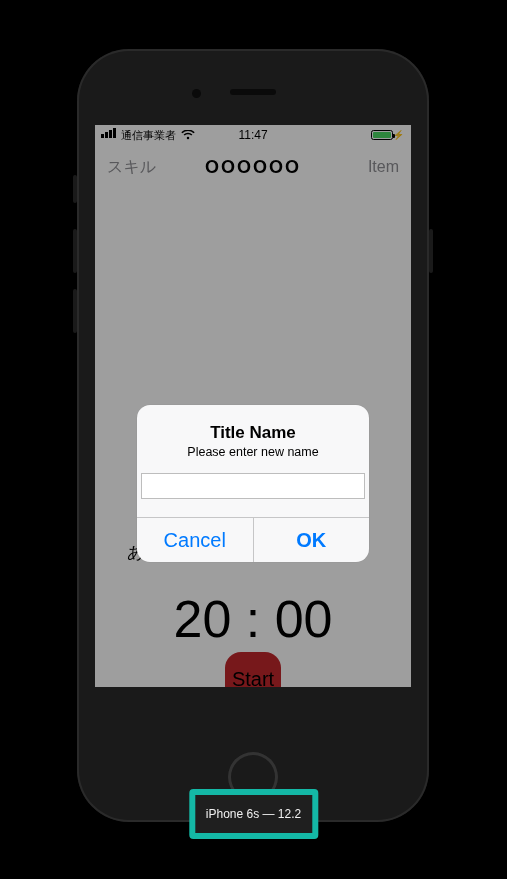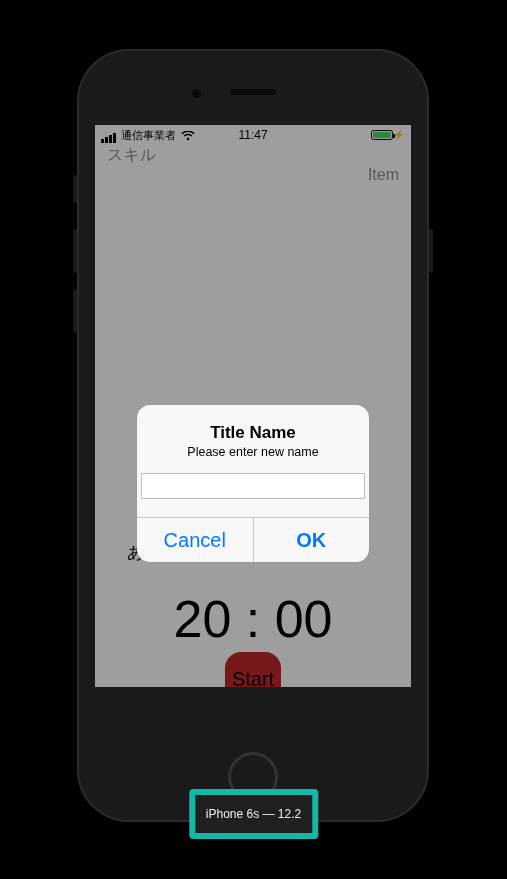--- a/index.html
+++ b/index.html
@@ -69,21 +69,21 @@
     .status {
       height: 20px;
       display: flex;
       align-items: center;
       padding: 0 6px;
       font-size: 11px;
       font-weight: 500;
       position: relative;
       z-index: 1;
     }
-    .status-left { display: flex; align-items: flex-end; gap: 2px; }
+    .status-left { display: flex; align-items: flex-start; gap: 2px; }
     .sig { display: flex; gap: 1px; align-items: flex-end; }
     .sig i { width: 3px; background: #000; display: block; }
     .sig i:nth-child(1){height:4px}
     .sig i:nth-child(2){height:6px}
     .sig i:nth-child(3){height:8px}
     .sig i:nth-child(4){height:10px}
     .carrier { font-size: 11px; margin: 0 3px; }
     .wifi-icon { font-size: 14px; line-height: 1; font-weight: bold; }
     .status-time { position: absolute; left:0; right:0; text-align: center; font-weight: 400; font-size: 12px; }
     .status-right { margin-left: auto; display: flex; align-items: center; }
@@ -97,25 +97,24 @@
     .battery::after {
       content:""; position:absolute; right:-3px; top:3px; width:2px; height:4px; background:#000; border-radius:0 1px 1px 0;
     }
     .batt-fill { background:#4cd964; width:100%; height:100%; border-radius:1px; }
     .bolt { font-size: 9px; margin-left: 1px; }
 
     
     .navbar {
       height: 44px;
       display: flex;
-      align-items: flex-start;
+      align-items: center;
       padding: 0 12px;
       position: relative;
       z-index: 1;
-      flex-direction: column;
     }
     .nav-left { color: #8e8e93; font-size: 16px; }
     .nav-title {
       position: absolute; left:0; right:0; text-align:center;
       font-size: 18px; font-weight: 600; letter-spacing: 2px;
     }
     .nav-right { margin-left: auto; color: #8e8e93; font-size: 16px; }
 
     
     .ato { position:absolute; left:32px; top:418px; font-size:16px; z-index:1; }
@@ -214,20 +213,21 @@
       <div class="status-right">
         <div class="battery">
             <div class="batt-fill"></div>
           </div>
         <span class="bolt">⚡</span>
       </div>
     </div>
 
     <div class="navbar">
       <span class="nav-left">スキル</span>
+      <span class="nav-title">OOOOOO</span>
       <span class="nav-right">Item</span>
     </div>
 
     <div class="ato">あと</div>
     <div class="timer">20 : 00</div>
     <div class="start">Start</div>
 
     <div class="dim"></div>
 
     <div class="alert">

